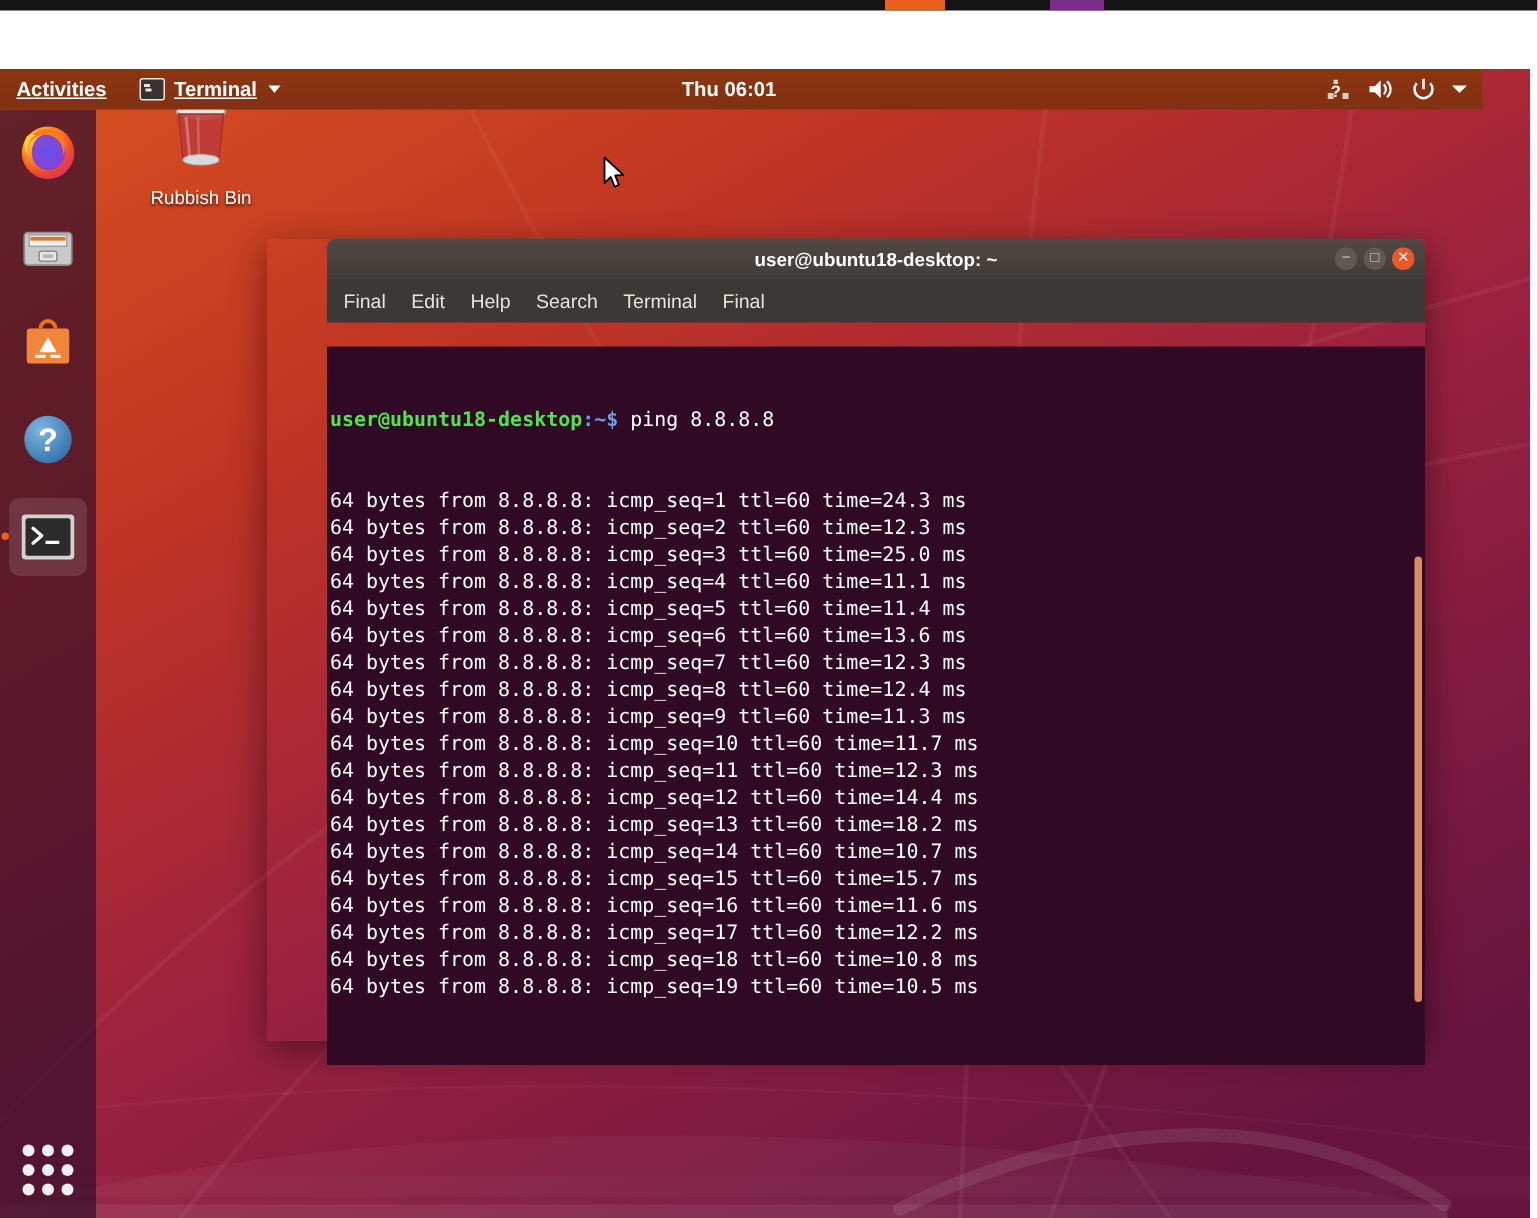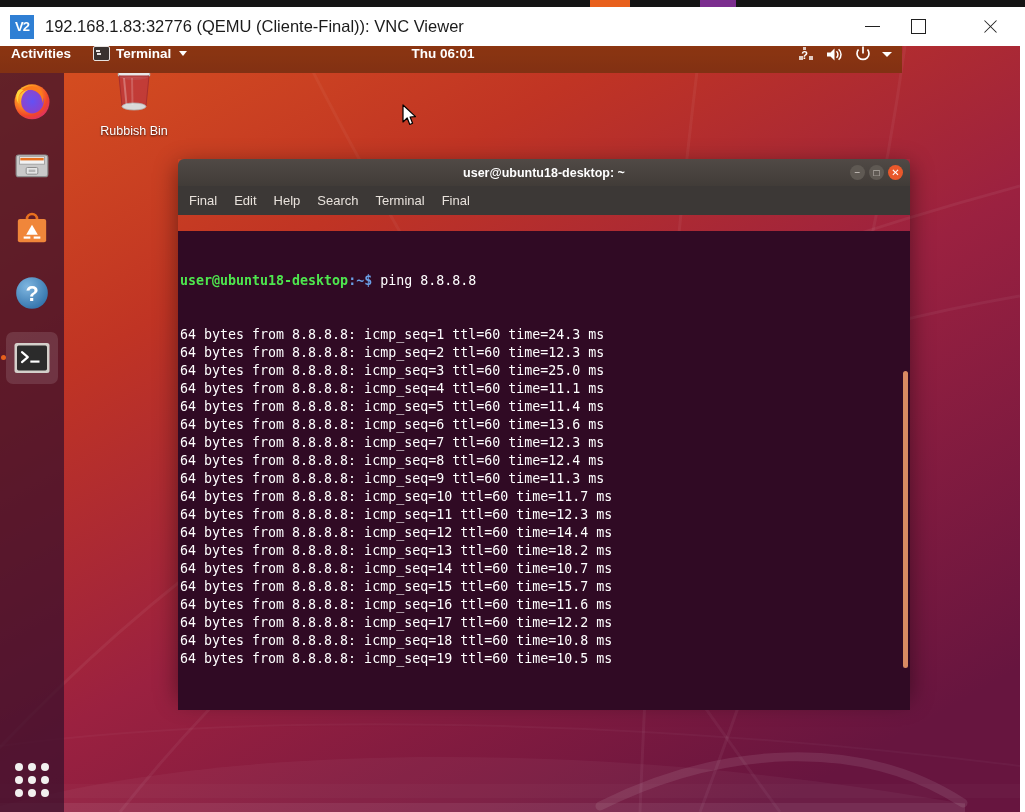--- a/index.html
+++ b/index.html
@@ -109,29 +109,30 @@
     inset: 0;
     background:
       linear-gradient(160deg, #d24e22 0%, #c63b22 18%, #b42d32 40%, #982140 62%, #7d1a44 80%, #6a1642 100%);
   }
   #wall-svg { position:absolute; inset:0; width:100%; height:100%; }
 
   
   #topbar {
     position: absolute;
     left: 0; top: 0;
-    width: 902px; height: 27px;
+    width: 988px; height: 27px;
     background: #2b2322;
     background: linear-gradient(180deg,#b7410e 0%, #a93b10 100%);
     display: flex;
-    align-items: flex-start;
+    align-items: center;
     color: #ffffff;
     font-size: 13.5px;
     font-weight: bold;
     z-index: 20;
+    text-decoration: underline;
   }
   #topbar::before {
     content:"";
     position:absolute; inset:0;
     background: rgba(40,28,26,0.30);
   }
   #activities {
     position: relative;
     margin-left: 11px;
     z-index: 2;
@@ -254,20 +255,21 @@
   }
 
   
   #terminal {
     position: absolute;
     left: 178px; top: 113px;
     width: 732px;
     height: 535px;
     z-index: 10;
     box-shadow: 0 6px 22px rgba(0,0,0,0.45);
+    padding-left: 40px;
   }
   #term-titlebar {
     height: 27px;
     background: linear-gradient(180deg,#504945 0%,#413c38 100%);
     border-top-left-radius: 6px;
     border-top-right-radius: 6px;
     position: relative;
     display: flex;
     align-items: center;
     justify-content: center;
@@ -353,34 +355,20 @@
 <body>
 
 <div id="vnc-window">
 
   <div id="behind-strip">
     <div class="seg" style="left:1100px;width:0"></div>
     <div class="seg" style="left:590px;width:40px;background:#e8601c"></div>
     <div class="seg" style="left:700px;width:36px;background:#7b2d8e"></div>
   </div>
 
-  <div id="vnc-titlebar">
-    <div id="vnc-logo">V2</div>
-    <div id="vnc-title">192.168.1.83:32776 (QEMU (Cliente-Final)): VNC Viewer</div>
-
-    <div class="vnc-ctrl" id="vnc-min">
-      <span class="ctrl-line"></span>
-    </div>
-    <div class="vnc-ctrl" id="vnc-max">
-      <span class="ctrl-sq"></span>
-    </div>
-    <div class="vnc-ctrl" id="vnc-close">
-      <span class="ctrl-x"></span>
-    </div>
-  </div>
 
   <div id="desktop">
 
     <div id="wallpaper">
       <svg id="wall-svg" viewBox="0 0 1020 766" preserveAspectRatio="none">
         <defs>
           <linearGradient id="wg" x1="0" y1="0" x2="0.75" y2="1">
             <stop offset="0%" stop-color="#d8521f"></stop>
             <stop offset="30%" stop-color="#c03424"></stop>
             <stop offset="60%" stop-color="#9b2140"></stop>

